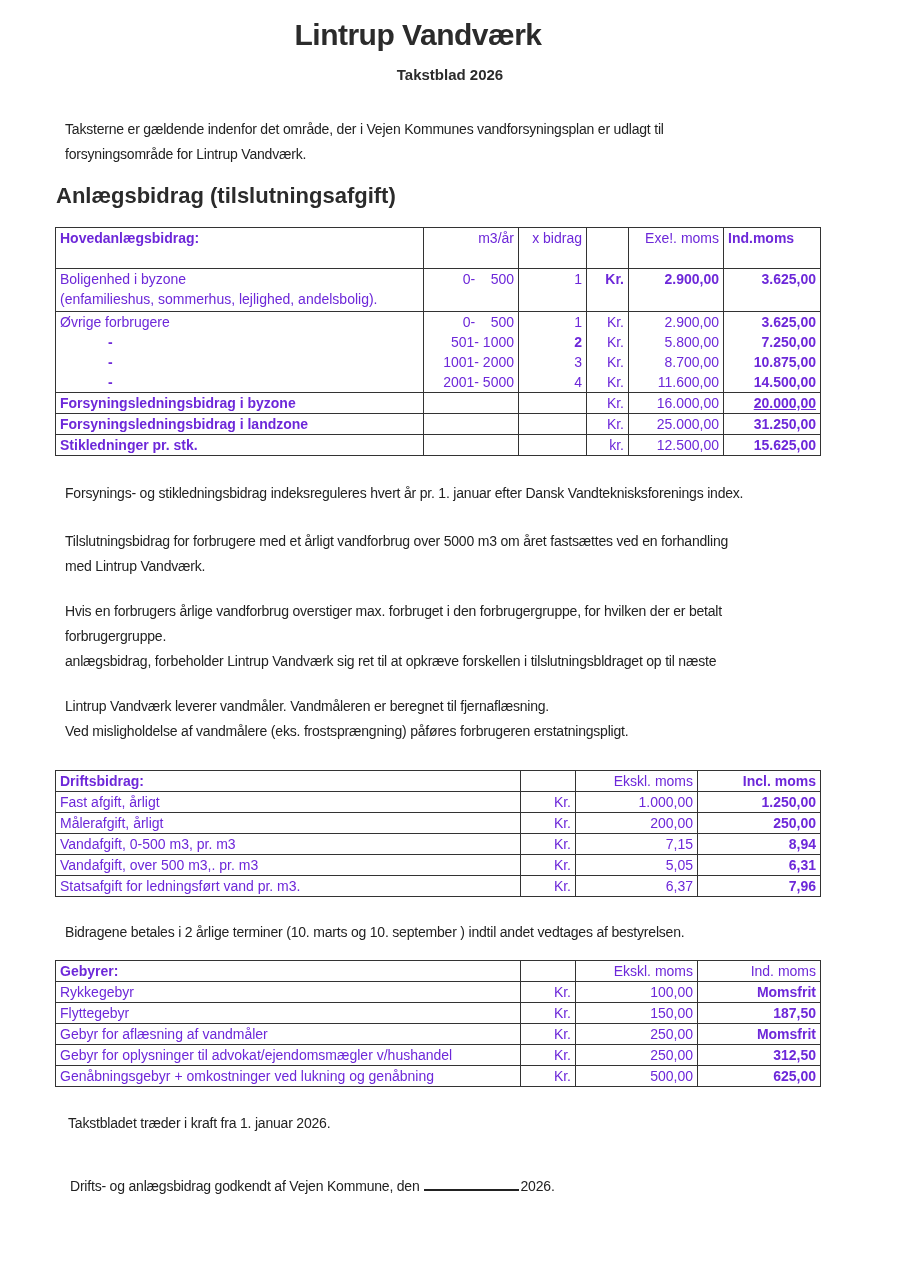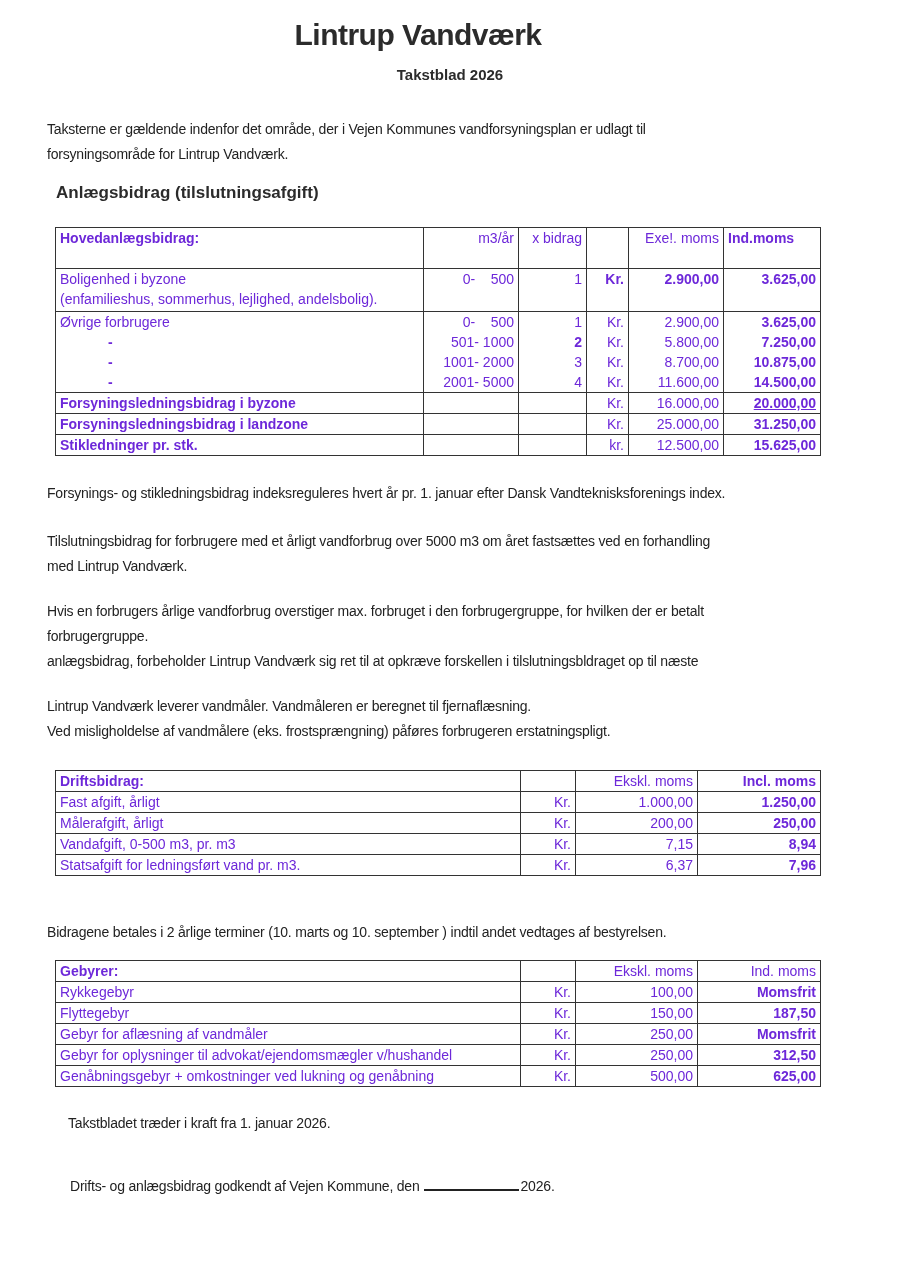--- a/index.html
+++ b/index.html
@@ -11,25 +11,25 @@
     .abs { position: absolute; }
     .title {
       left: 0; width: 836px; top: 18px; text-align: center;
       font-size: 30px; font-weight: bold; color: #2b2b2b; letter-spacing: -0.5px;
     }
     .subtitle {
       left: 0; width: 900px; top: 66px; text-align: center;
       font-size: 15px; font-weight: bold; color: #2b2b2b;
     }
     .para {
-      left: 47px; width: 790px; font-size: 14px; line-height: 25px; color: #222;
+      left: 65px; width: 790px; font-size: 14px; line-height: 25px; color: #222;
       letter-spacing: -0.2px;
     }
     .section-heading {
-      left: 56px; top: 183px; font-size: 17px; font-weight: bold; color: #2b2b2b;
+      left: 56px; top: 183px; font-size: 22px; font-weight: bold; color: #2b2b2b;
     }
     table.tbl {
       position: absolute; border-collapse: collapse; font-size: 14px; color: #6d28d9;
       table-layout: fixed;
     }
     table.tbl td {
       border: 1.5px solid #333; padding: 0 4px; height: 20px; line-height: 20px;
       white-space: nowrap; overflow: hidden; vertical-align: top;
     }
     table.tbl td.r { text-align: right; }
@@ -196,20 +196,26 @@
     <td class="r">200,00</td>
     <td class="r b">250,00</td>
   </tr>
   <tr>
     <td>Vandafgift, 0-500 m3, pr. m3</td>
     <td class="c">Kr.</td>
     <td class="r">7,15</td>
     <td class="r b">8,94</td>
   </tr>
   <tr>
+    <td>Vandafgift, over 500 m3,. pr. m3</td>
+    <td class="c">Kr.</td>
+    <td class="r">5,05</td>
+    <td class="r b">6,31</td>
+  </tr>
+  <tr>
     <td>Statsafgift for ledningsført vand pr. m3.</td>
     <td class="c">Kr.</td>
     <td class="r">6,37</td>
     <td class="r b">7,96</td>
   </tr>
 </tbody>
   </table>
 
 <div class="abs para" style="top:920px;">Bidragene betales i 2 årlige terminer (10. marts og 10. september ) indtil andet vedtages af bestyrelsen.</div>
 

